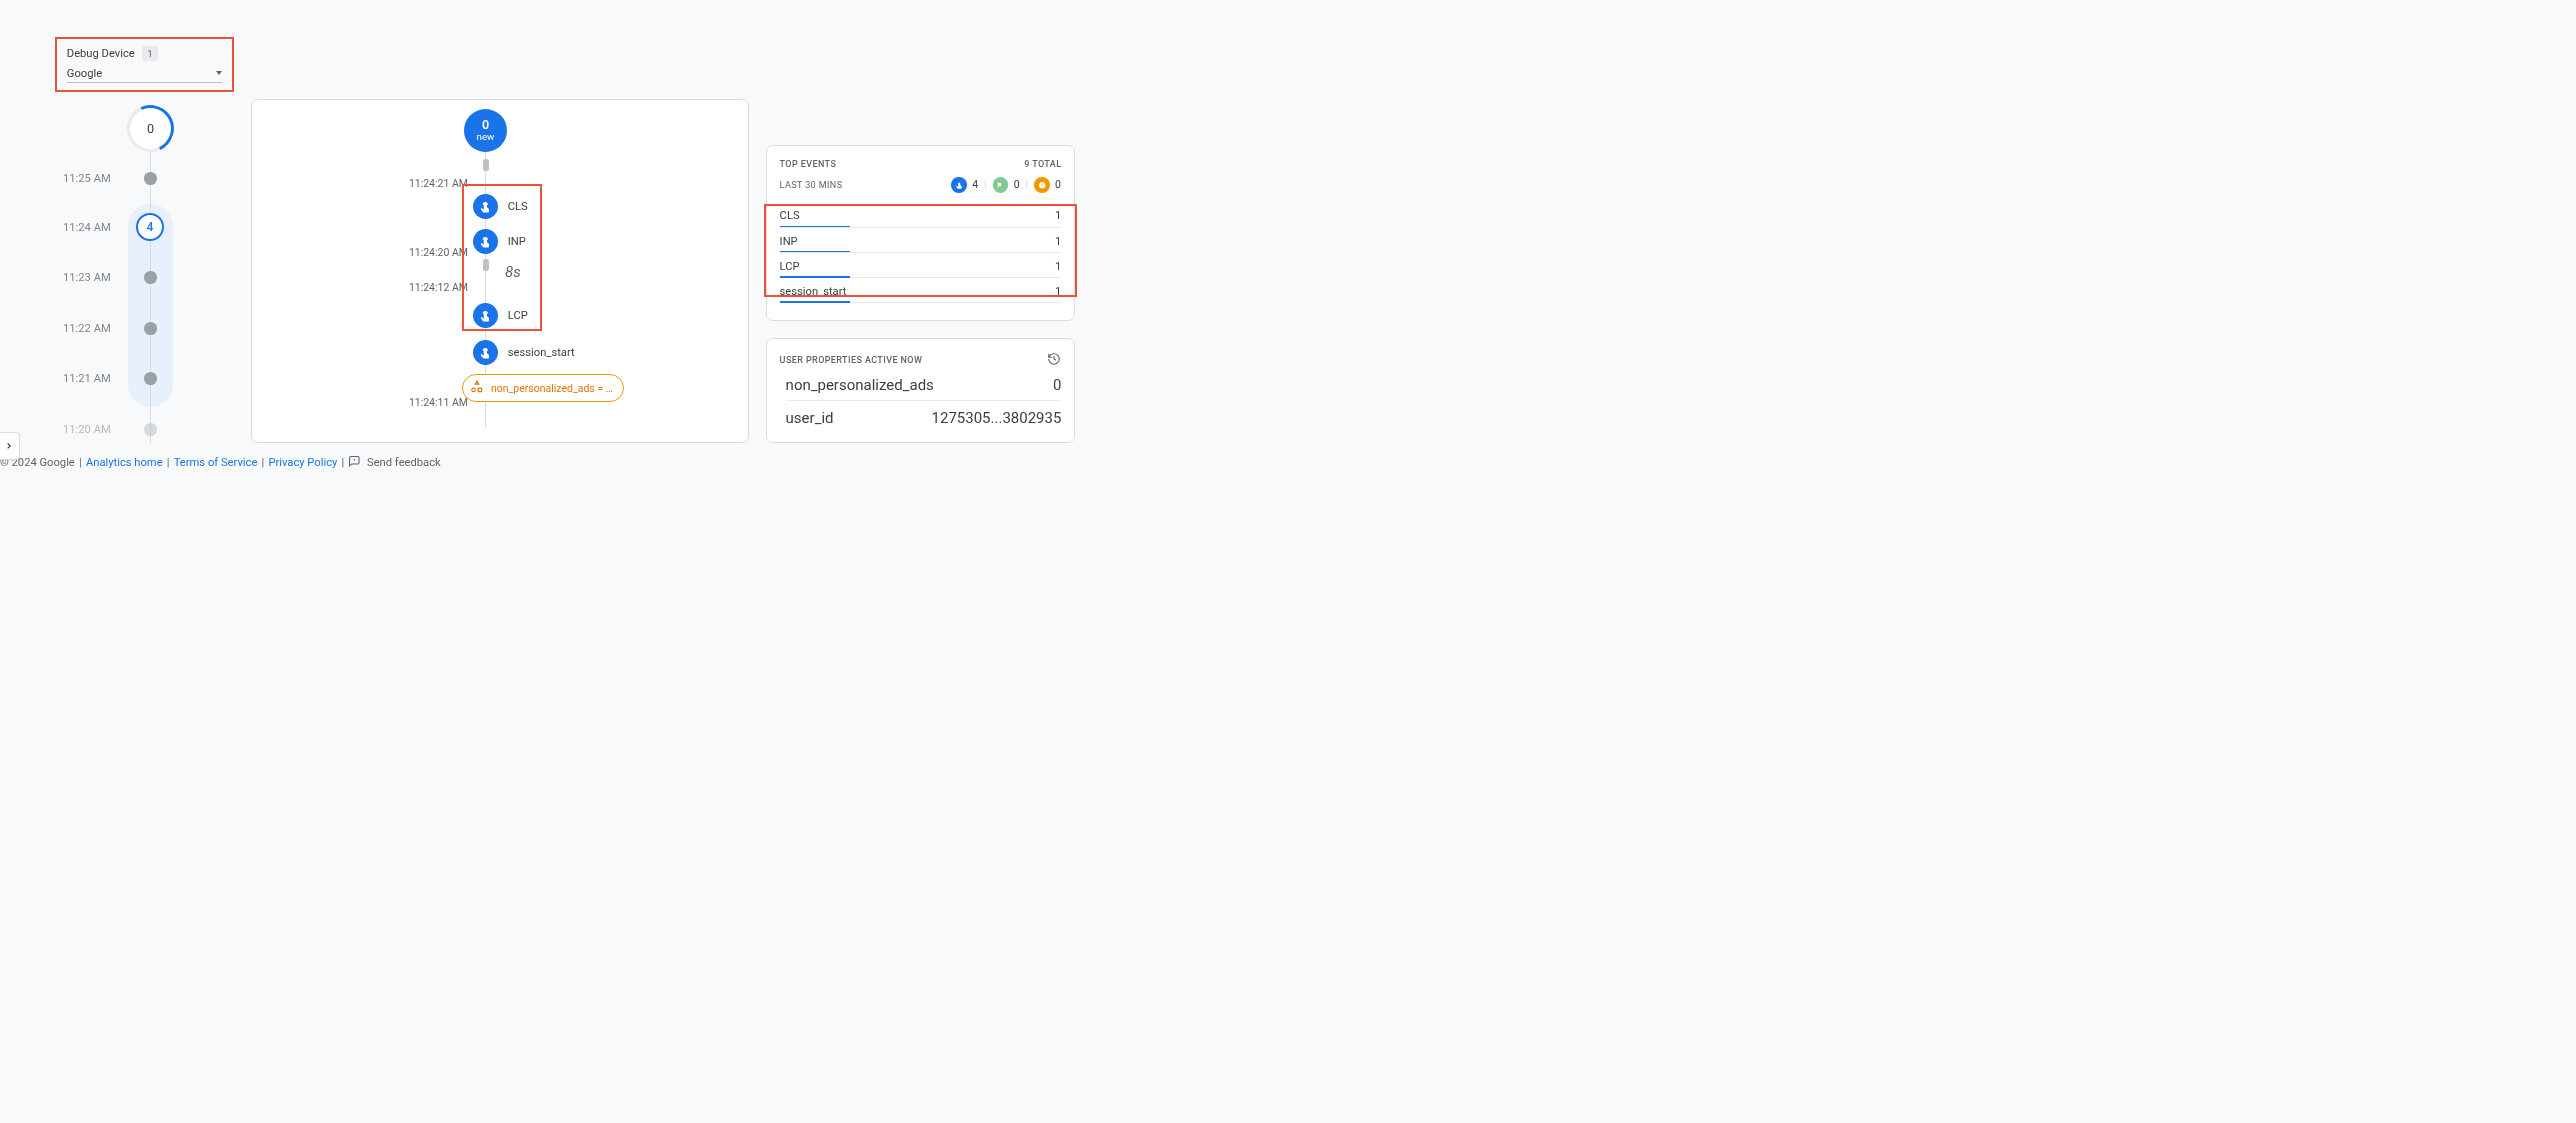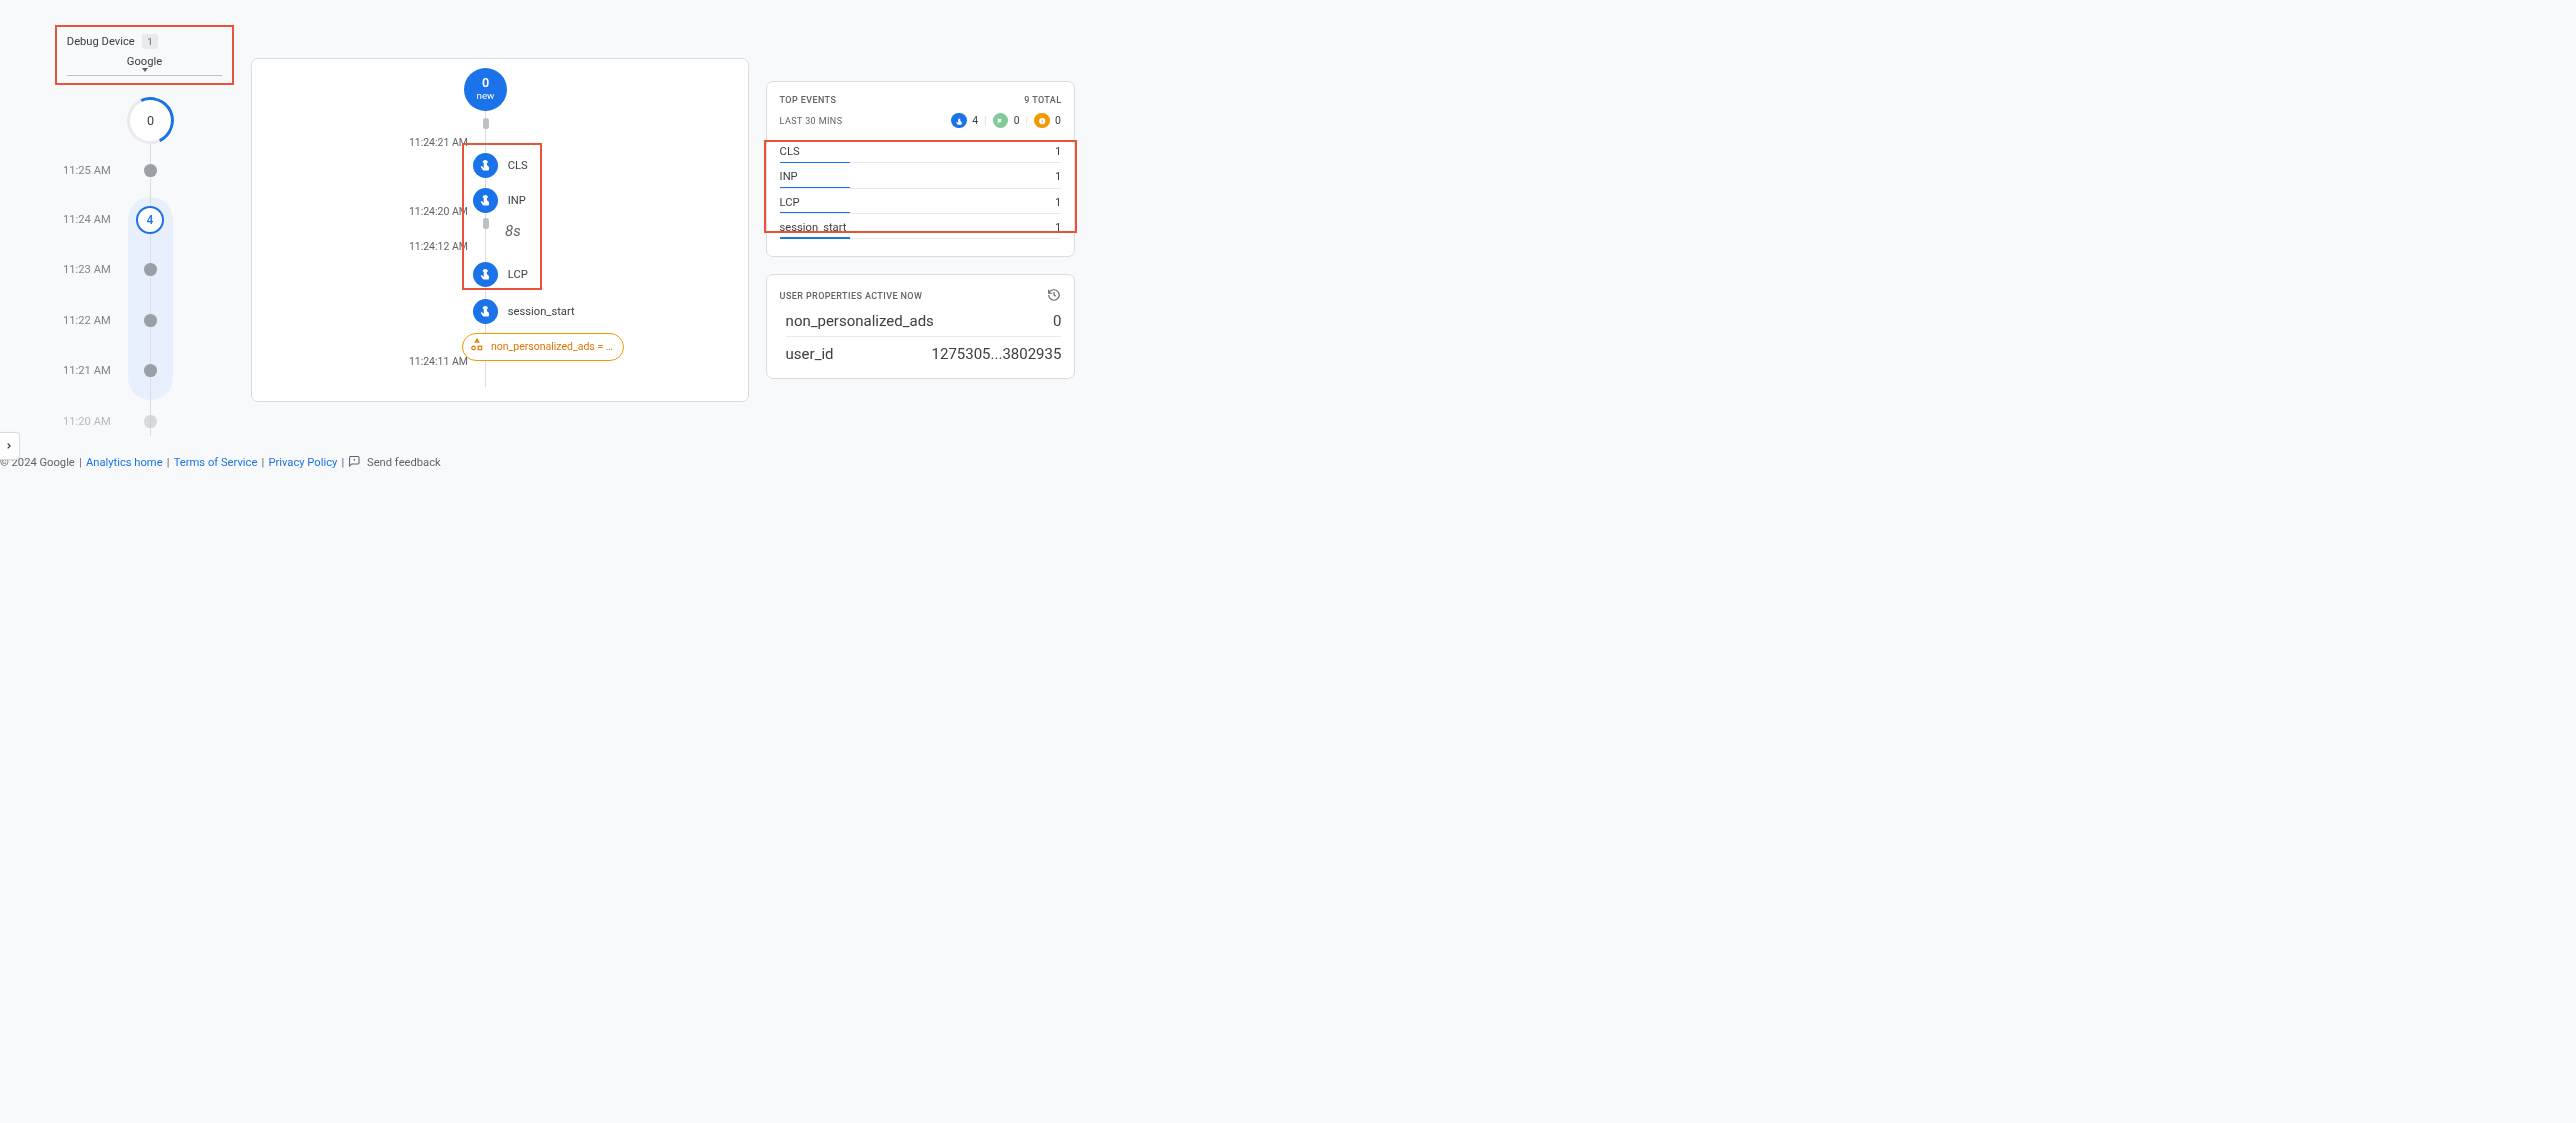--- a/index.html
+++ b/index.html
@@ -15,21 +15,21 @@
     flex-direction: column;
     height: 480px;
     width: 1092px;
     position: relative;
   }
   .content {
     display: flex;
     flex: 1;
     padding: 17px 17px 0 17px;
     gap: 17px;
-    align-items: center;
+    align-items: flex-end;
   }
 
   
   .left-col {
     width: 217px;
     display: flex;
     flex-direction: column;
     position: relative;
   }
   .debug-device-box {
@@ -60,21 +60,20 @@
   }
   .debug-device-select {
     display: flex;
     justify-content: space-between;
     align-items: center;
     border-bottom: 0.7px solid #bdc1c6;
     padding: 1.4px 0 2.8px 0;
     font-size: 11.2px;
     color: #3c4043;
     cursor: pointer;
-    flex-direction: column;
   }
   .caret-down {
     width: 0; height: 0;
     border-left: 3.5px solid transparent;
     border-right: 3.5px solid transparent;
     border-top: 4.2px solid #5f6368;
   }
 
   .minute-timeline {
     position: relative;

